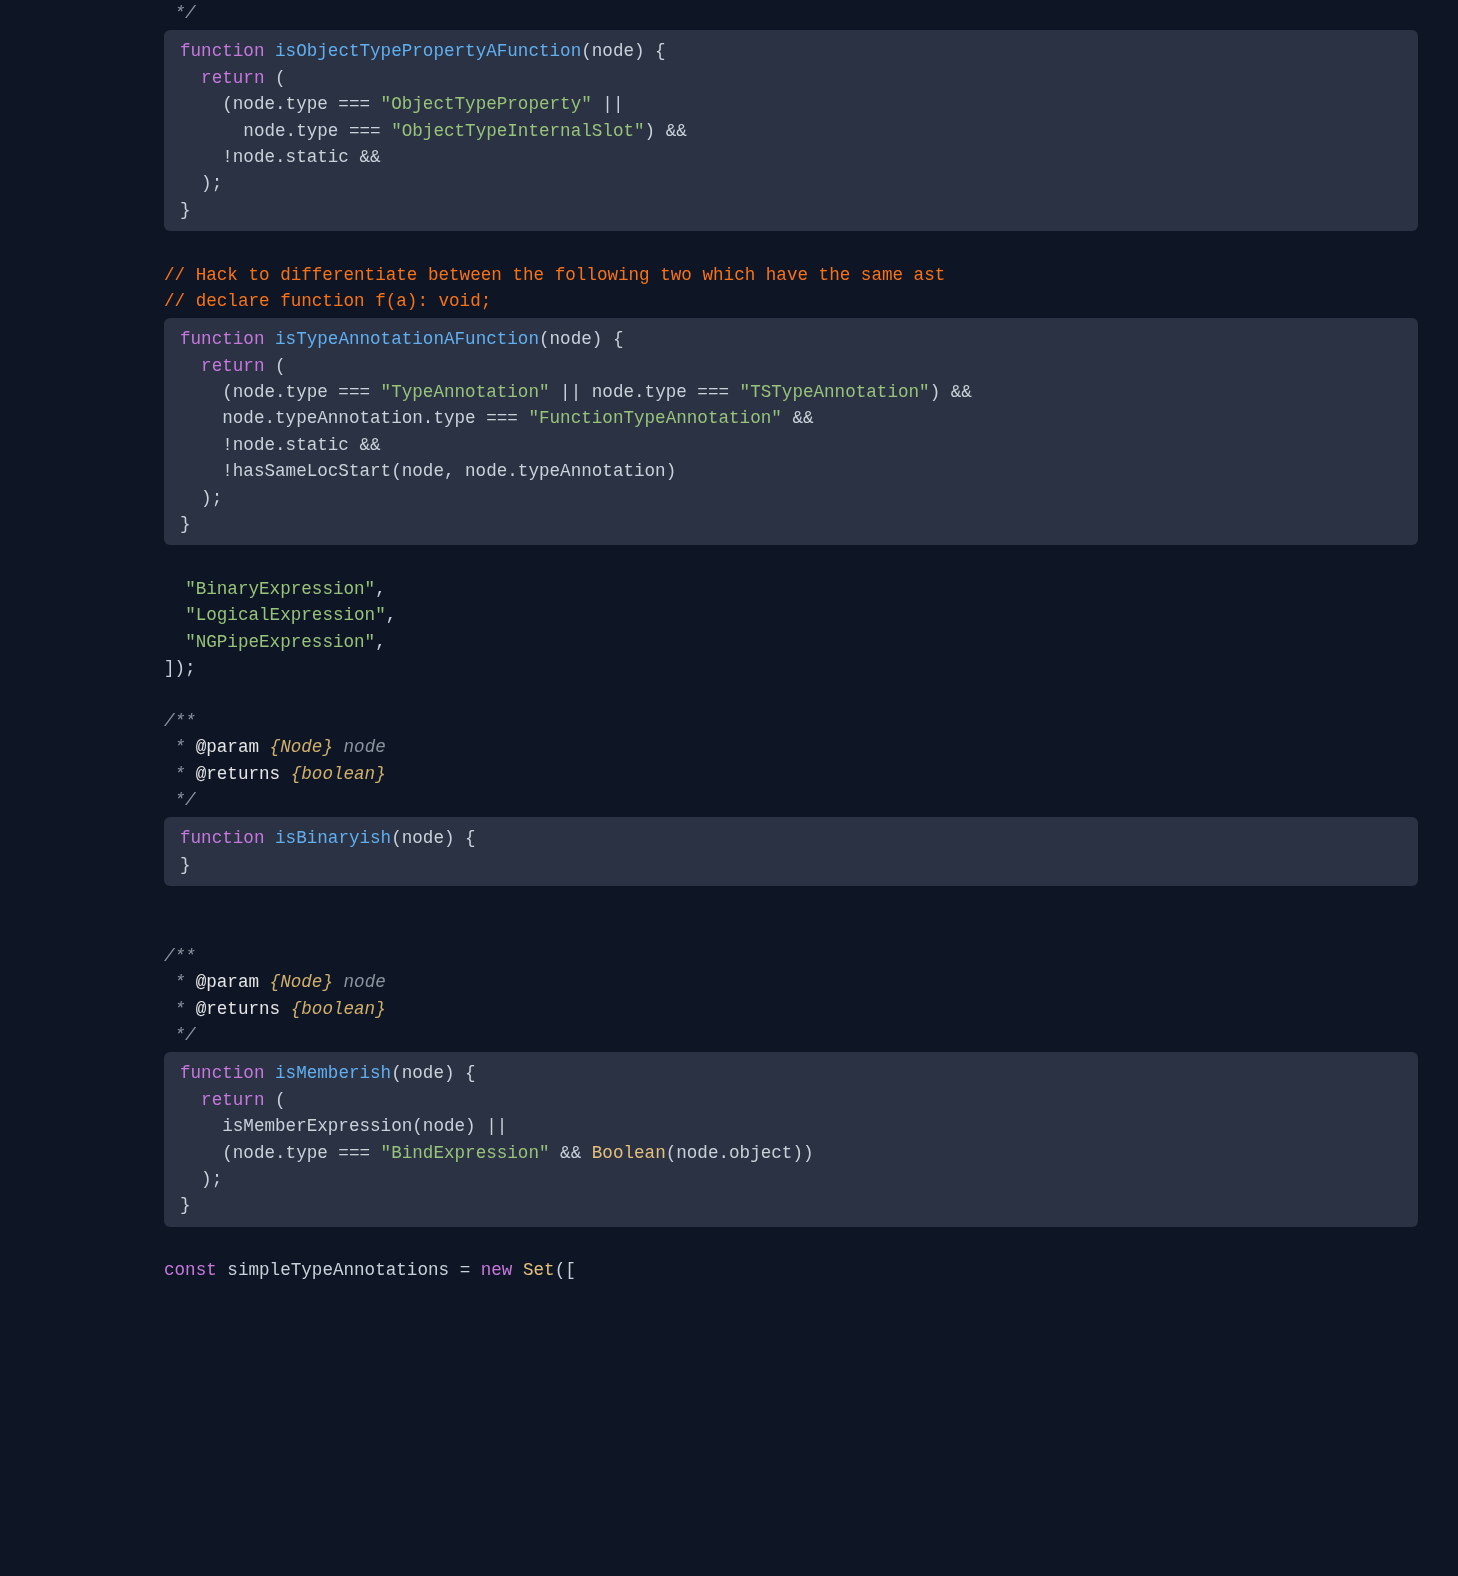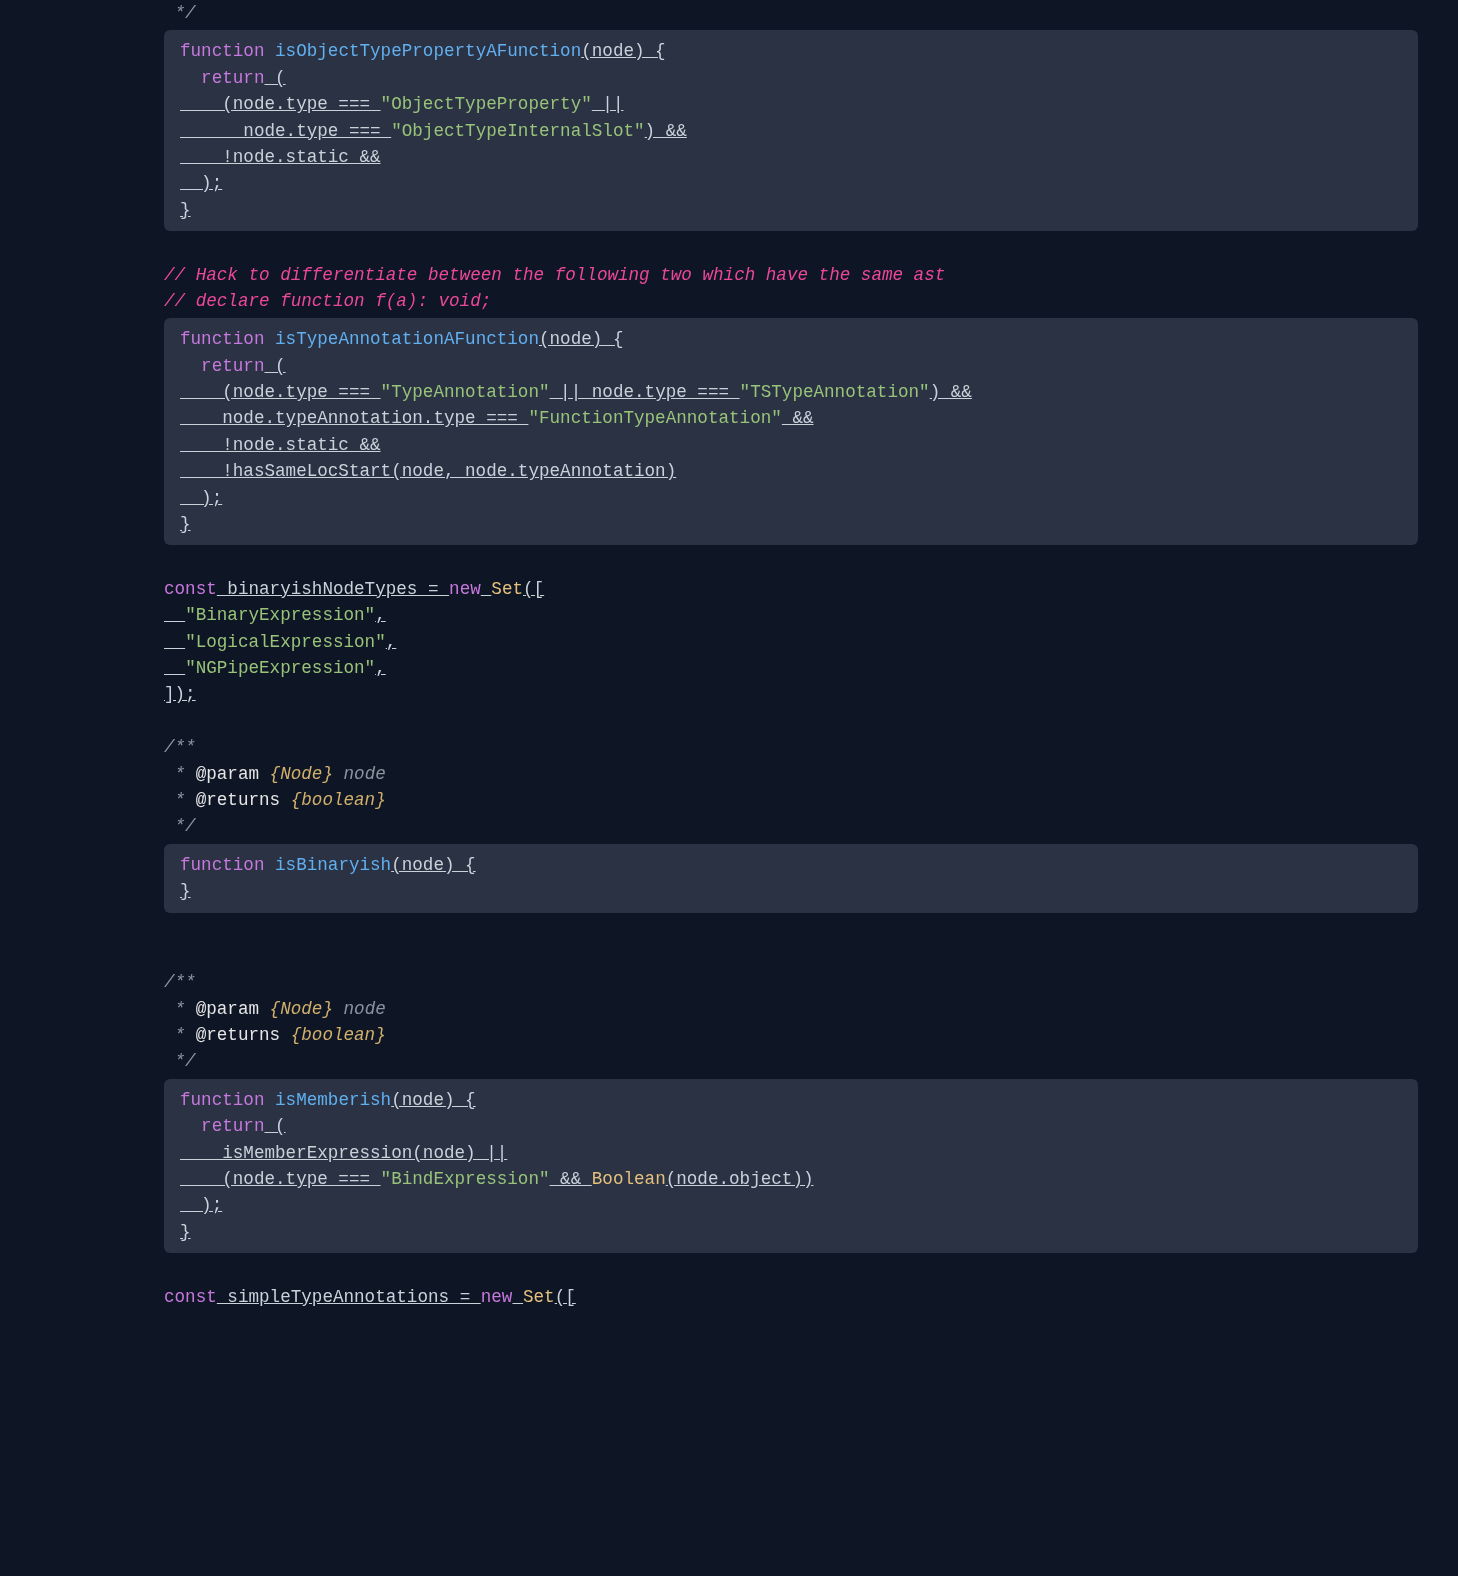--- a/index.html
+++ b/index.html
@@ -14,29 +14,29 @@
   }
   .container { padding-left: 164px; padding-right: 40px; }
   .line { white-space: pre; }
   .highlight-block {
     background: #2a3244;
     border-radius: 6px;
     padding: 8px 0 8px 16px;
     margin: 4px 0;
   }
   .highlight-block .line { white-space: pre; }
-  .comment { color: #ec4899; font-style: italic; }
+  .comment { color: #f97316; }
   .doctag { color: #e5e5e5; }
   .doctype { color: #d1b06b; font-style: italic; }
   .docparam { color: #8b949e; font-style: italic; }
   .keyword { color: #c678dd; font-family: Liberation Mono, monospace; }
   .funcname { color: #61afef; }
   .string { color: #98c379; }
   .builtin { color: #e5c07b; }
-  .plain { color: #c9d1d9; text-decoration: underline; }
+  .plain { color: #c9d1d9; }
   .docstart { color: #8b949e; font-style: italic; }
 </style>
 </head>
 <body>
 
 <div class="container">
 
   <div class="line"><span class="docstart"> */</span></div>
 
   <div class="highlight-block">
@@ -60,21 +60,20 @@
     <div class="line"><span class="plain">    (node.type === </span><span class="string">"TypeAnnotation"</span><span class="plain"> || node.type === </span><span class="string">"TSTypeAnnotation"</span><span class="plain">) &amp;&amp;</span></div>
     <div class="line"><span class="plain">    node.typeAnnotation.type === </span><span class="string">"FunctionTypeAnnotation"</span><span class="plain"> &amp;&amp;</span></div>
     <div class="line"><span class="plain">    !node.static &amp;&amp;</span></div>
     <div class="line"><span class="plain">    !hasSameLocStart(node, node.typeAnnotation)</span></div>
     <div class="line"><span class="plain">  );</span></div>
     <div class="line"><span class="plain">}</span></div>
   </div>
 
   <div class="line">&nbsp;</div>
 
-  <div class="line"><span class="keyword">const</span><span class="plain"> binaryishNodeTypes = </span><span class="keyword">new</span><span class="plain"> </span><span class="builtin">Set</span><span class="plain">([</span></div>
   <div class="line"><span class="plain">  </span><span class="string">"BinaryExpression"</span><span class="plain">,</span></div>
   <div class="line"><span class="plain">  </span><span class="string">"LogicalExpression"</span><span class="plain">,</span></div>
   <div class="line"><span class="plain">  </span><span class="string">"NGPipeExpression"</span><span class="plain">,</span></div>
   <div class="line"><span class="plain">]);</span></div>
 
   <div class="line">&nbsp;</div>
 
   <div class="line"><span class="docstart">/**</span></div>
   <div class="line"><span class="docstart"> * </span><span class="doctag">@param</span><span class="doctype"> {Node} </span><span class="docparam">node</span></div>
   <div class="line"><span class="docstart"> * </span><span class="doctag">@returns</span><span class="doctype"> {boolean}</span></div>

